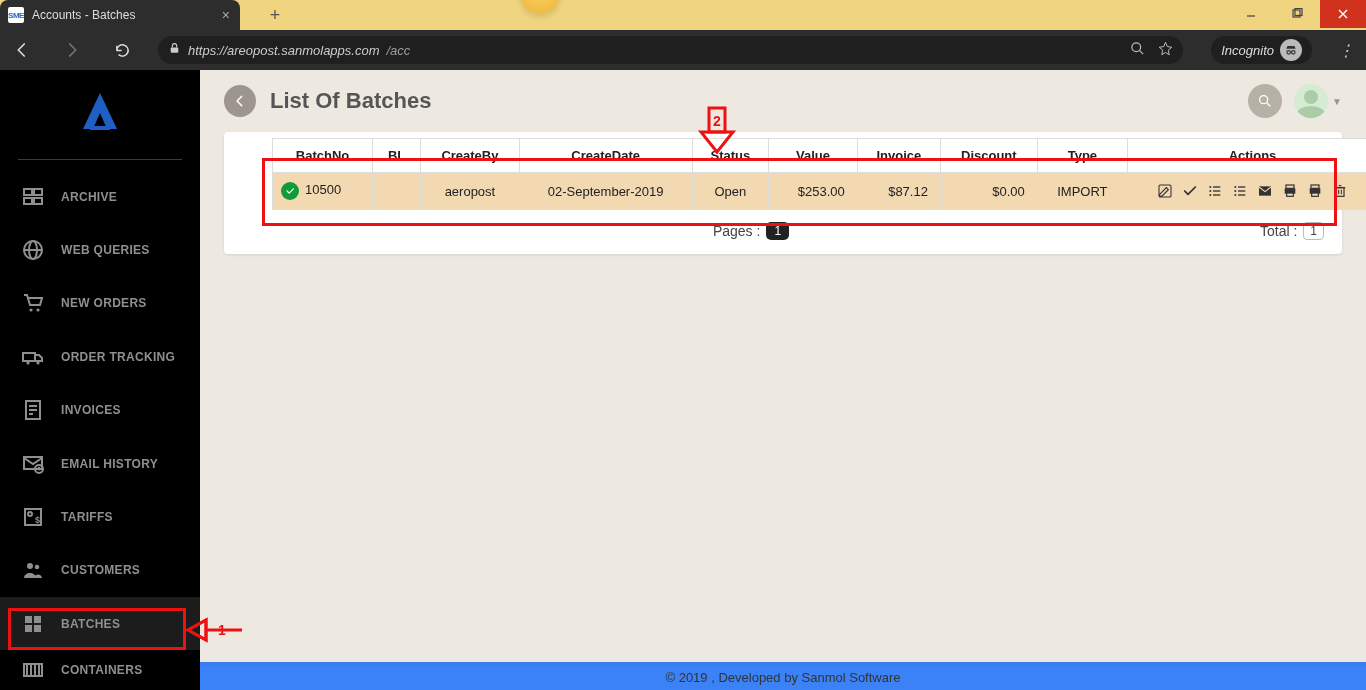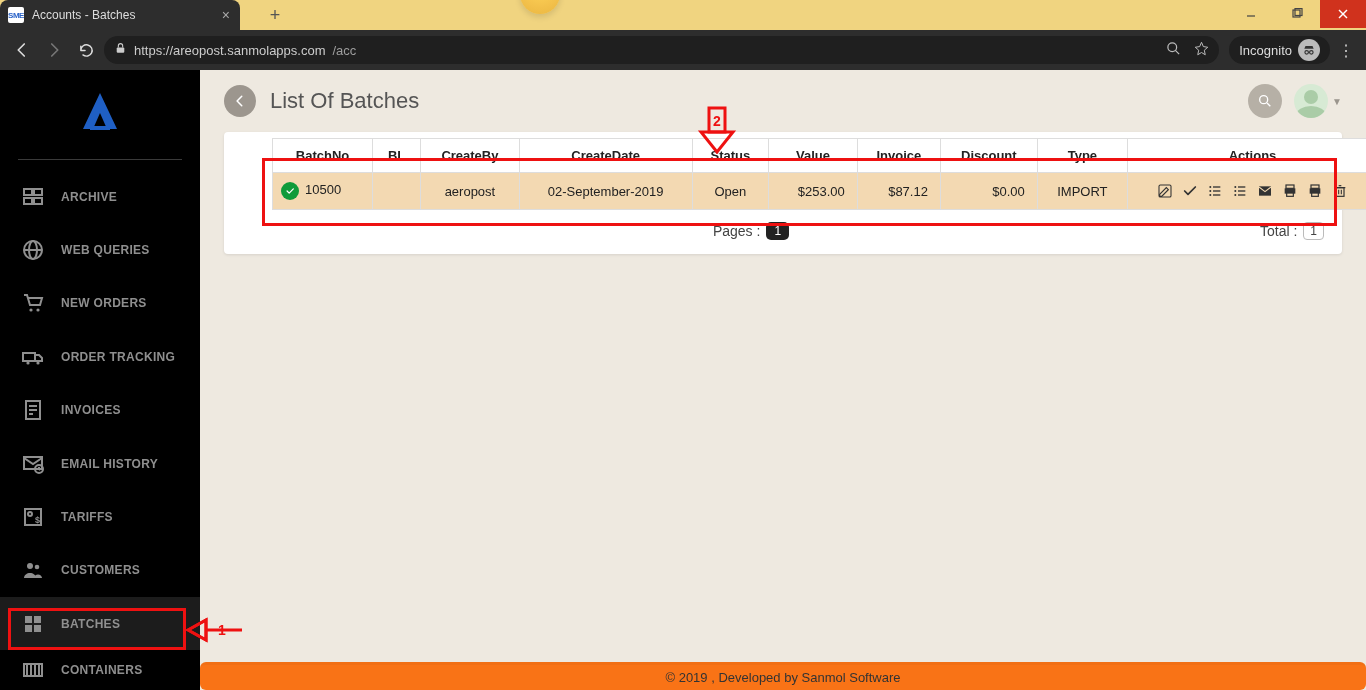--- a/index.html
+++ b/index.html
@@ -11,21 +11,21 @@
   .tab { height:30px; background:#2d2d2d; color:#ddd; display:flex; align-items:center; padding:0 10px 0 8px; gap:8px; border-radius:8px 8px 0 0; width:240px; font-size:12px; position:relative; }
   .tab .favicon { width:16px; height:16px; display:flex; align-items:center; justify-content:center; font-size:8px; color:#2d65c9; font-weight:700; background:#fff; border-radius:2px; letter-spacing:-0.5px;}
   .tab .tabtitle { flex:1; white-space:nowrap; overflow:hidden; text-overflow:ellipsis; }
   .tab .tabclose { color:#aaa; font-size:14px; line-height:1; cursor:pointer; }
   .newtab { width:30px; height:30px; display:flex; align-items:center; justify-content:center; color:#555; font-size:18px; cursor:pointer; }
   .winbtns { position:absolute; right:0; top:0; display:flex; }
   .winbtn { width:46px; height:28px; display:flex; align-items:center; justify-content:center; color:#444; font-size:12px; }
   .winbtn.close { background:#d0321d; color:#fff; }
 
   
-  .toolbar { height:40px; background:#2d2d2d; display:flex; align-items:center; padding:0 8px; gap:4px; }
+  .toolbar { height:40px; background:#2d2d2d; display:flex; align-items:center; padding:0 8px; gap:22px;font-style:italic; }
   .nav-icon { width:28px; height:28px; display:flex; align-items:center; justify-content:center; color:#ccc; cursor:pointer; border-radius:50%; }
   .nav-icon.disabled{ color:#777; }
   .addrbar { flex:1; height:28px; background:#1f1f1f; border-radius:14px; display:flex; align-items:center; padding:0 10px; gap:7px; color:#bbb; font-size:13px; }
   .addrbar .lock { color:#bbb; }
   .addrbar .url_secure{ color:#ccc; }
   .addrbar .url_rest{ color:#9e9e9e; }
   .incog { display:flex; align-items:center; gap:6px; background:#1f1f1f; border-radius:14px; height:28px; padding:0 10px; color:#ddd; font-size:13px; margin-left:6px; }
   .incog .circle { width:22px; height:22px; border-radius:50%; background:#bbb; display:flex; align-items:center; justify-content:center; }
   .kebab { width:24px; text-align:center; color:#ccc; font-size:16px; cursor:pointer; }
 
@@ -44,21 +44,21 @@
 
   
   .callout-box { position:absolute; border:3px solid #e11; pointer-events:none; }
   .arrow-right { position:absolute; pointer-events:none; }
   .arrow-down { position:absolute; pointer-events:none; }
 
   
   .main { flex:1; background:#eee9e0; position:relative; overflow:hidden; }
   .page-header { display:flex; align-items:center; gap:14px; padding:14px 24px; }
   .back-btn { width:32px; height:32px; border-radius:50%; background:#9c968e; display:flex; align-items:center; justify-content:center; color:#fff; cursor:pointer;}
-  .page-title { font-size:22px; color:#555; font-weight:400; }
+  .page-title { font-size:22px; color:#555; font-weight:700; }
   .header-right { margin-left:auto; display:flex; align-items:center; gap:12px; }
   .round-icon { width:34px; height:34px; border-radius:50%; background:#b6b0a6; display:flex; align-items:center; justify-content:center; color:#fff; cursor:pointer;}
   .avatar { width:34px; height:34px; border-radius:50%; background:#d7ead4; position:relative; overflow:hidden;}
   .avatar::before{content:""; position:absolute; width:14px; height:14px; background:#aacca7; border-radius:50%; top:6px; left:10px;}
   .avatar::after{content:""; position:absolute; width:30px; height:18px; background:#aacca7; border-radius:50% 50% 0 0; bottom:-6px; left:2px;}
   .acct-caret{ color:#9a958d; font-size:10px; cursor:pointer;}
 
   
   .card { background:#fff; margin:0 24px; border-radius:4px; box-shadow:0 1px 3px rgba(0,0,0,0.1); padding: 6px 6px 12px; position:relative; }
 
@@ -71,21 +71,21 @@
   .actions-cell { display:flex; gap:9px; align-items:center; justify-content:center; }
   .actions-cell .ai { width:16px; height:16px; color:#333; cursor:pointer; display:flex; align-items:center; justify-content:center;}
 
   .table-footer { display:flex; padding:12px 12px 2px; }
   .pages { margin:0 auto; color:#444; font-size:14px; display:flex; align-items:center; gap:6px;}
   .page-chip { background:#222; color:#fff; border-radius:5px; padding:2px 8px; font-size:12px;}
   .total { color:#444; font-size:14px; display:flex; align-items:center; gap:6px;}
   .total-box { border:1px solid #bbb; border-radius:4px; padding:1px 6px; font-size:12px; }
 
   
-  .site-footer { position:absolute; left:0; right:0; bottom:0; height:28px; background:#f97316; color:#333; font-size:13px; display:flex; align-items:center; justify-content:center; border-top:3px solid rgba(0,0,0,0.03);border-radius:6px;}
+  .site-footer { position:absolute; left:0; right:0; bottom:0; height:28px; background:#3b82f6; color:#333; font-size:13px; display:flex; align-items:center; justify-content:center; border-top:3px solid rgba(0,0,0,0.03);}
 
   
   .stroke { stroke:#8f8f8f; stroke-width:2; fill:none; }
 </style>
 </head>
 <body>
 
 <div class="titlebar">
   <div class="sun"></div>
   <div class="tab">

